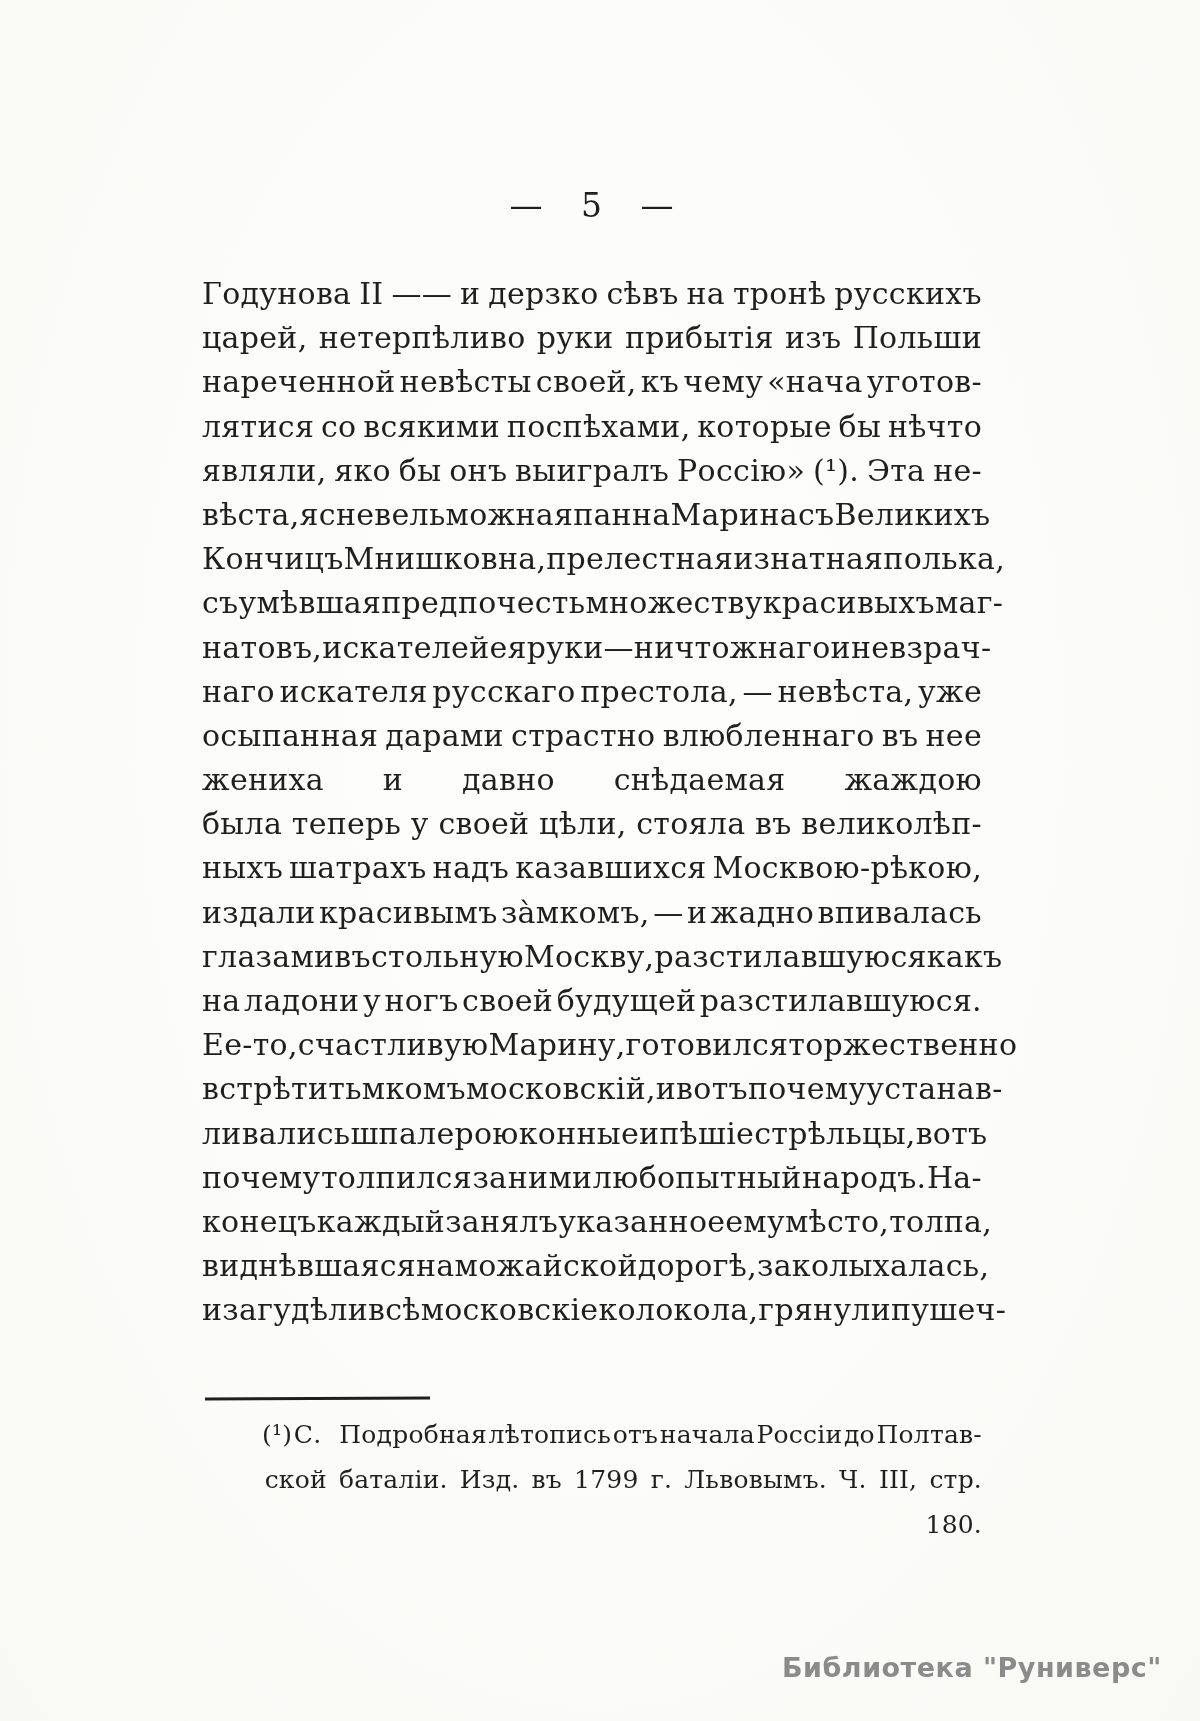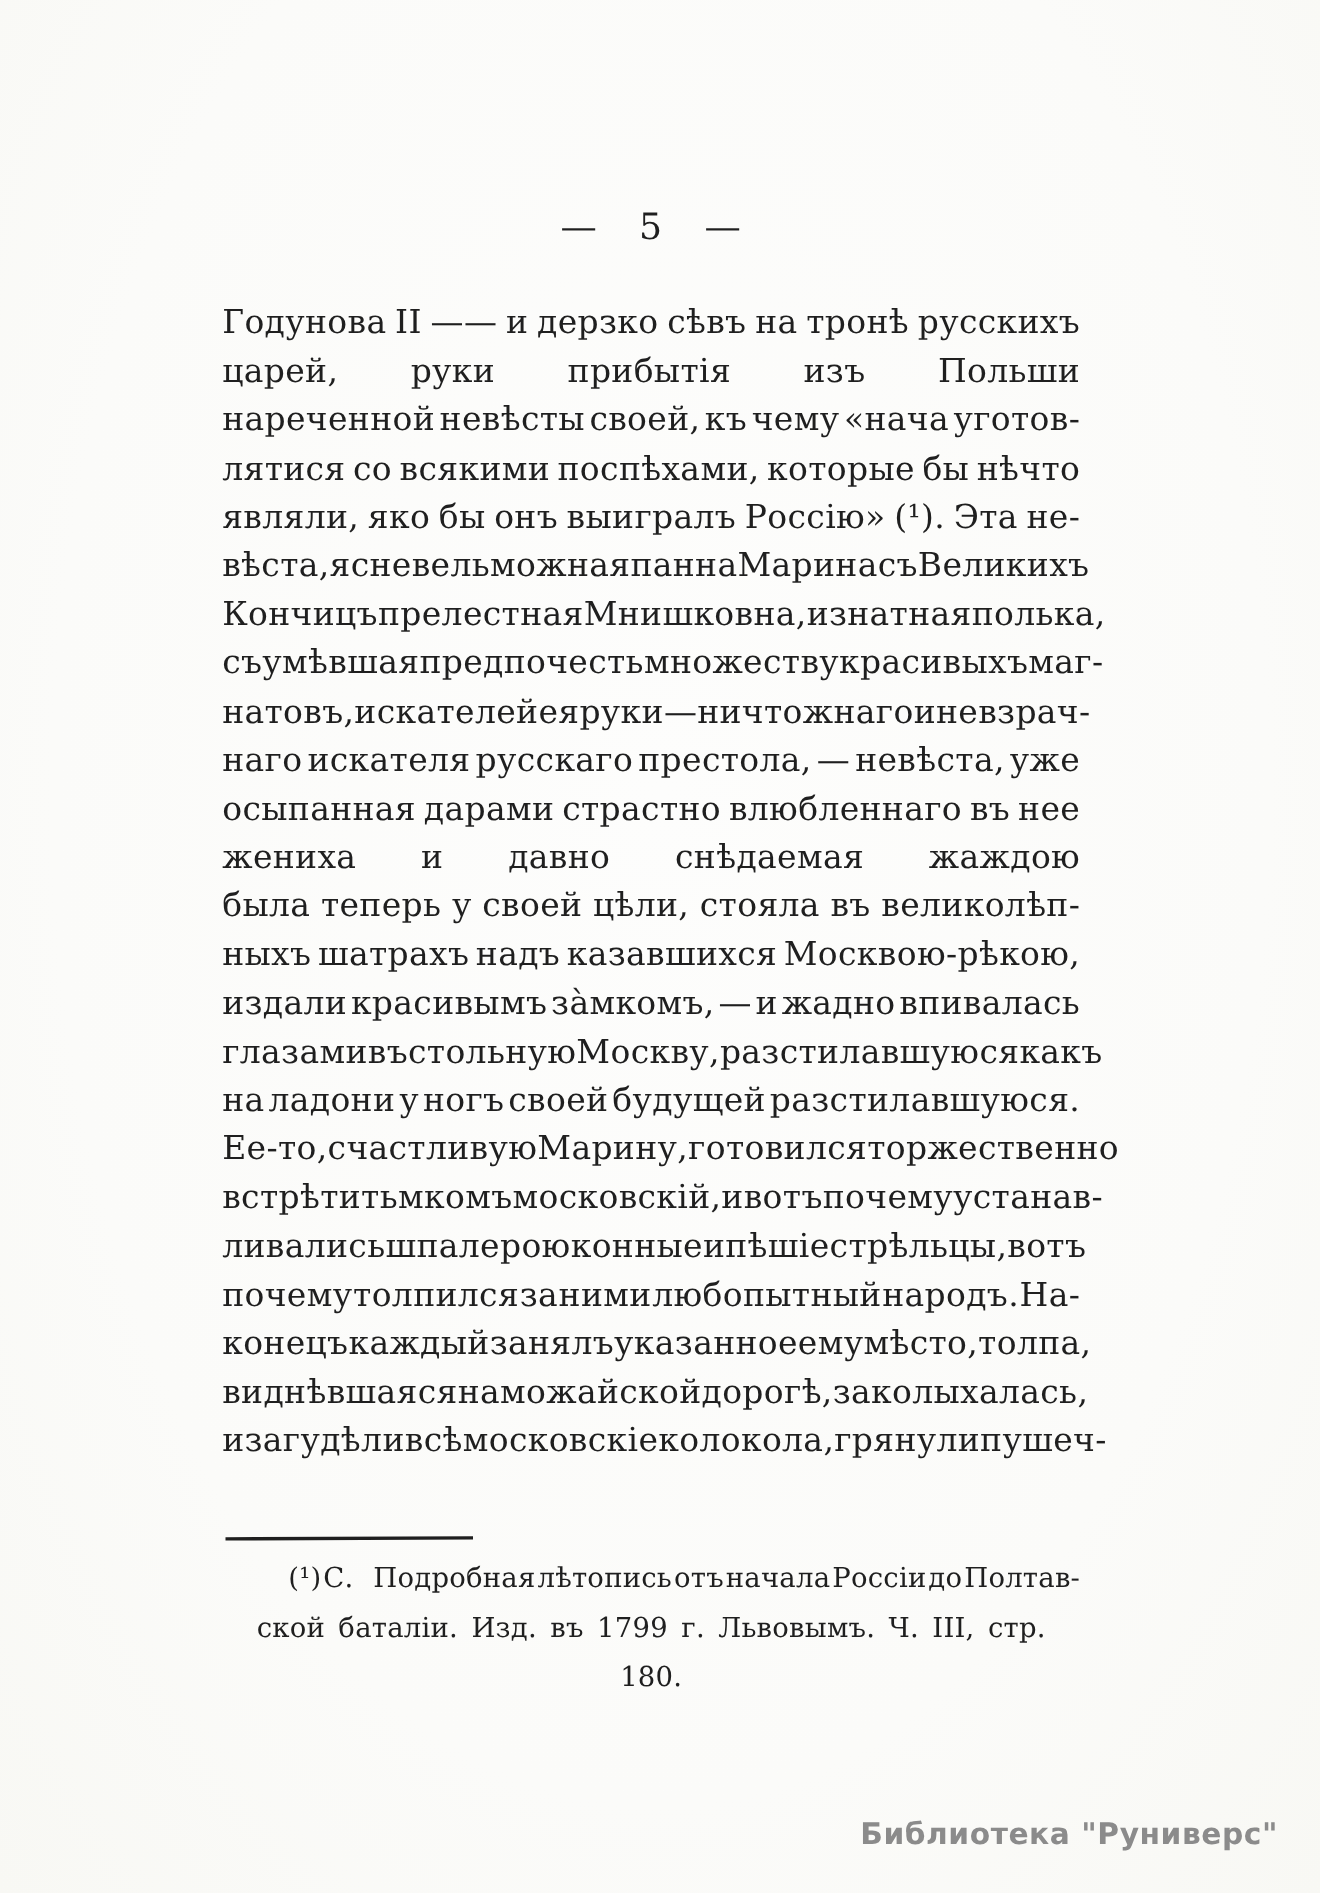--- a/index.html
+++ b/index.html
@@ -51,47 +51,47 @@
     position: absolute;
     left: 202px;
     top: 1412px;
     width: 780px;
     font-size: 25px;
     letter-spacing: 0.2px;
   }
   .footnote .jline { height: 45px; }
   .footnote .jline span { line-height: 45px; }
   .fn-line1 { padding-left: 60px; }
-  .fn-line2 { line-height: 45px; text-align: center; word-spacing: 4px; }
+  .fn-line2 { line-height: 45px; text-align: right; word-spacing: 4px; }
   .watermark {
     position: absolute;
     left: 782px;
     top: 1652px;
     font-family: "DejaVu Sans", sans-serif;
     font-weight: bold;
     font-size: 27px;
     color: #8b8b8b;
     letter-spacing: 0.5px;
   }
 </style>
 </head>
 <body>
 
 <div class="page">
 
   <div class="page-number">— 5 —</div>
 
   <div class="body-text">
     <div class="jline"><span>Годунова</span><span>II</span><span>——</span><span>и</span><span>дерзко</span><span>сѣвъ</span><span>на</span><span>тронѣ</span><span>русскихъ</span></div>
-    <div class="jline"><span>царей,</span><span>руки</span><span>прибытія</span><span>изъ</span><span>Польши</span></div>
+    <div class="jline"><span>царей,</span><span>нетерпѣливо</span><span>руки</span><span>прибытія</span><span>изъ</span><span>Польши</span></div>
     <div class="jline"><span>нареченной</span><span>невѣсты</span><span>своей,</span><span>къ</span><span>чему</span><span>«нача</span><span>уготов-</span></div>
     <div class="jline"><span>лятися</span><span>со</span><span>всякими</span><span>поспѣхами,</span><span>которые</span><span>бы</span><span>нѣчто</span></div>
     <div class="jline"><span>являли,</span><span>яко</span><span>бы</span><span>онъ</span><span>выигралъ</span><span>Россію»</span><span>(¹).</span><span>Эта</span><span>не-</span></div>
     <div class="jline"><span>вѣста,</span><span>ясневельможная</span><span>панна</span><span>Марина</span><span>съ</span><span>Великихъ</span></div>
-    <div class="jline"><span>Кончицъ</span><span>прелестная</span><span>Мнишковна,</span><span>и</span><span>знатная</span><span>полька,</span></div>
+    <div class="jline"><span>Кончицъ</span><span>Мнишковна,</span><span>прелестная</span><span>и</span><span>знатная</span><span>полька,</span></div>
     <div class="jline"><span>съумѣвшая</span><span>предпочесть</span><span>множеству</span><span>красивыхъ</span><span>маг-</span></div>
     <div class="jline"><span>натовъ,</span><span>искателей</span><span>ея</span><span>руки—ничтожнаго</span><span>и</span><span>невзрач-</span></div>
     <div class="jline"><span>наго</span><span>искателя</span><span>русскаго</span><span>престола,</span><span>—</span><span>невѣста,</span><span>уже</span></div>
     <div class="jline"><span>осыпанная</span><span>дарами</span><span>страстно</span><span>влюбленнаго</span><span>въ</span><span>нее</span></div>
     <div class="jline"><span>жениха</span><span>и</span><span>давно</span><span>снѣдаемая</span><span>жаждою</span></div>
     <div class="jline"><span>была</span><span>теперь</span><span>у</span><span>своей</span><span>цѣли,</span><span>стояла</span><span>въ</span><span>великолѣп-</span></div>
     <div class="jline"><span>ныхъ</span><span>шатрахъ</span><span>надъ</span><span>казавшихся</span><span>Москвою-рѣкою,</span></div>
     <div class="jline"><span>издали</span><span>красивымъ</span><span>за̀мкомъ,</span><span>—</span><span>и</span><span>жадно</span><span>впивалась</span></div>
     <div class="jline"><span>глазами</span><span>въ</span><span>стольную</span><span>Москву,</span><span>разстилавшуюся</span><span>какъ</span></div>
     <div class="jline"><span>на</span><span>ладони</span><span>у</span><span>ногъ</span><span>своей</span><span>будущей</span><span>разстилавшуюся.</span></div>

